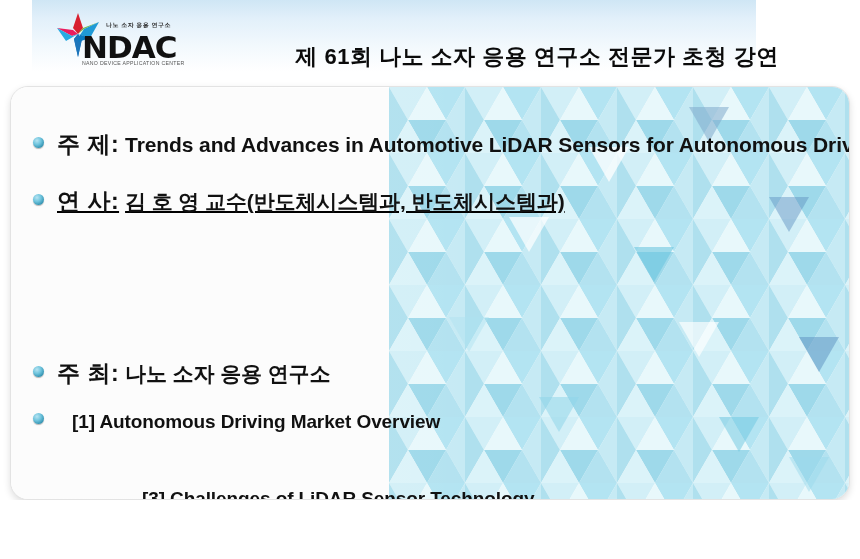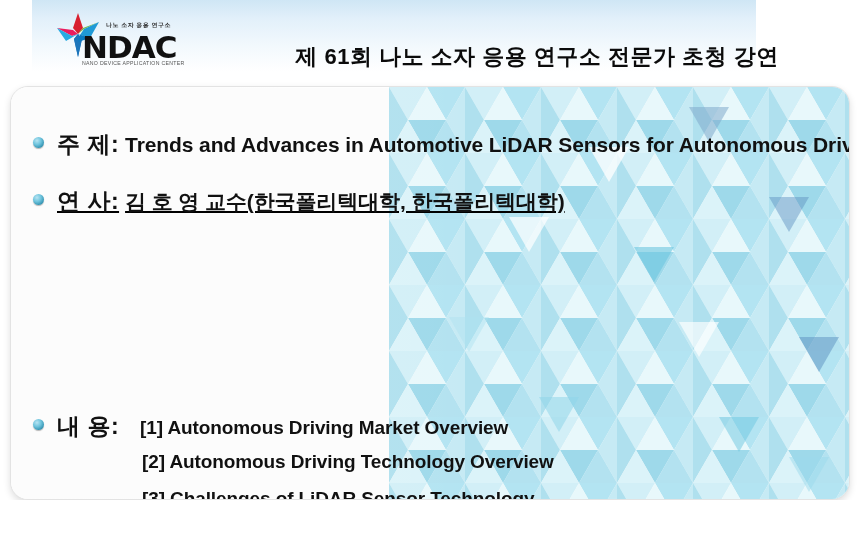--- a/index.html
+++ b/index.html
@@ -159,32 +159,35 @@
 
     <div class="row" style="top:26px;">
       <span class="bullet"></span>
       <span class="label">주 제:</span>
       <span class="value">Trends and Advances in Automotive LiDAR Sensors for Autonomous Driving</span>
     </div>
 
     <div class="row" style="top:83px;text-decoration:underline;">
       <span class="bullet"></span>
       <span class="label">연 사:</span>
-      <span class="value">김 호 영 교수(한국폴리텍대학, 한국폴리텍대학)</span>
-    </div>
-
-
-
+      <span class="value">김 호 영 교수(반도체시스템과, 반도체시스템과)</span>
+    </div>
+
+
+
+    <div class="row" style="top:255px;">
+      <span class="bullet"></span>
+      <span class="label">주 최:</span>
+      <span class="value">나노 소자 응용 연구소</span>
+    </div>
 
     <div class="row" style="top:308px;">
       <span class="bullet"></span>
-      <span class="label">내 용:</span>
       <span class="value" style="font-size:19px;margin-left:15px;">[1] Autonomous Driving Market Overview</span>
     </div>
-    <div class="sub-line" style="left:131px;top:348px;">[2] Autonomous Driving Technology Overview</div>
     <div class="sub-line" style="left:131px;top:385px;">[3] Challenges of LiDAR Sensor Technology</div>
 
   </div>
 </div>
 
 <div id="footer">
 
   
 
   

